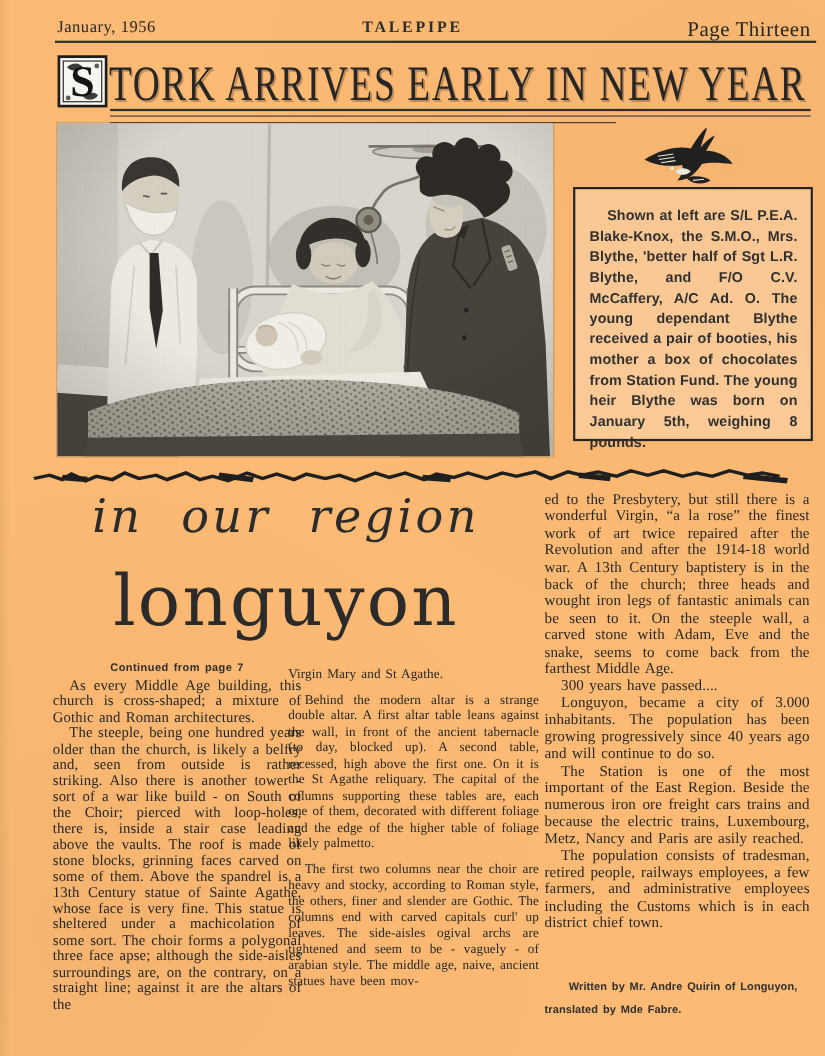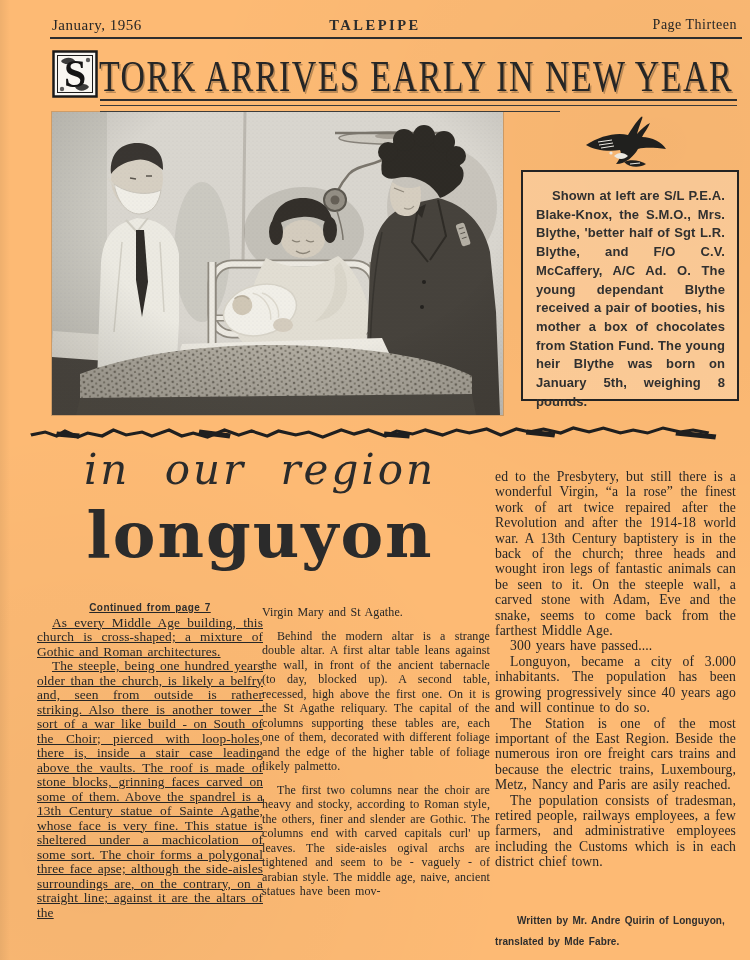--- a/index.html
+++ b/index.html
@@ -8,21 +8,21 @@
   .page::before{content:"";position:absolute;inset:0;pointer-events:none;
     background:
       radial-gradient(circle at 12% 88%, rgba(0,0,0,.035), transparent 40%),
       radial-gradient(circle at 88% 15%, rgba(0,0,0,.03), transparent 45%),
       linear-gradient(90deg, rgba(0,0,0,.06), transparent 10px);}
   .abs{position:absolute;}
 
   
   .h-date{left:52px;top:17px;font-size:15px;letter-spacing:.5px;}
   .h-title{left:0;right:0;top:17px;text-align:center;font-size:14.5px;font-weight:700;letter-spacing:2.5px;color:#2d2d2d;}
-  .h-page{right:13px;top:17px;font-size:14px;letter-spacing:.5px;}
+  .h-page{right:13px;top:17px;font-size:19px;letter-spacing:.5px;}
   .h-rule{left:50px;top:37px;width:692px;height:2px;background:#2e2e2e;}
 
   
   .dropcap{left:52px;top:50px;width:46px;height:48px;}
   .headline-svg{left:99px;top:50px;}
   .hl-rule{background:#3a3a3a;height:1px;}
   .hl-r1{left:100px;top:99px;width:637px;height:2px;background:#2f2f2f;}
   .hl-r2{left:100px;top:105px;width:637px;}
   .hl-r3{left:100px;top:111px;width:460px;}
   .hl-r4{left:100px;top:117px;width:206px;}
@@ -38,30 +38,30 @@
     text-align:justify;color:#303030;letter-spacing:.1px;}
   .caption-box p{margin:0;text-indent:16px;}
 
   
   .divider{left:28px;top:419px;width:712px;height:26px;}
 
   
   .regionhead{left:30px;top:446px;width:460px;text-align:center;color:#2b2b2b;}
   .kicker{font-family:"DejaVu Serif",serif;font-style:italic;font-size:42px;line-height:48px;
           letter-spacing:3px;word-spacing:18px;}
-  .art-title{font-family:"DejaVu Serif",serif;font-size:64px;line-height:66px;letter-spacing:2px;margin-top:8px;font-weight:bold;}
+  .art-title{font-family:"DejaVu Serif",serif;font-size:64px;line-height:66px;letter-spacing:2px;margin-top:20px;}
 
   
   .col{position:absolute;text-align:justify;color:#272727;letter-spacing:.1px;word-spacing:1.4px;}
   .col p{margin:0;text-indent:15px;}
   .col p.noindent{text-indent:0;}
-  .col1{left:37px;top:601px;width:226px;font-size:13.4px;line-height:14.5px;text-decoration:underline;}
+  .col1{left:48px;top:601px;width:226px;font-size:13.4px;line-height:14.5px;}
   .col2{left:262px;top:605px;width:228px;font-size:12px;line-height:14.5px;}
   .col2 p + p{margin-top:9px;}
-  .col3{left:495px;top:469px;width:241px;font-size:13.7px;line-height:15.4px;}
+  .col3{left:495px;top:446px;width:241px;font-size:13.7px;line-height:15.4px;}
   .mt10{margin-top:10px;} .mt12{margin-top:12px;}
   .continued{font-family:"Liberation Sans",sans-serif;font-size:10px;font-weight:700;
              text-align:center;letter-spacing:.4px;margin:0 0 7px 0;text-indent:0 !important;color:#2e2e2e;}
   .credit{margin-top:16px;font-family:"Liberation Sans",sans-serif;font-size:10px;font-weight:700;
           line-height:21px;color:#2e2e2e;letter-spacing:.1px;text-align:left;}
   .credit .l1{padding-left:22px;white-space:nowrap;margin-top:40px;}
 </style>
 </head>
 <body>
 

